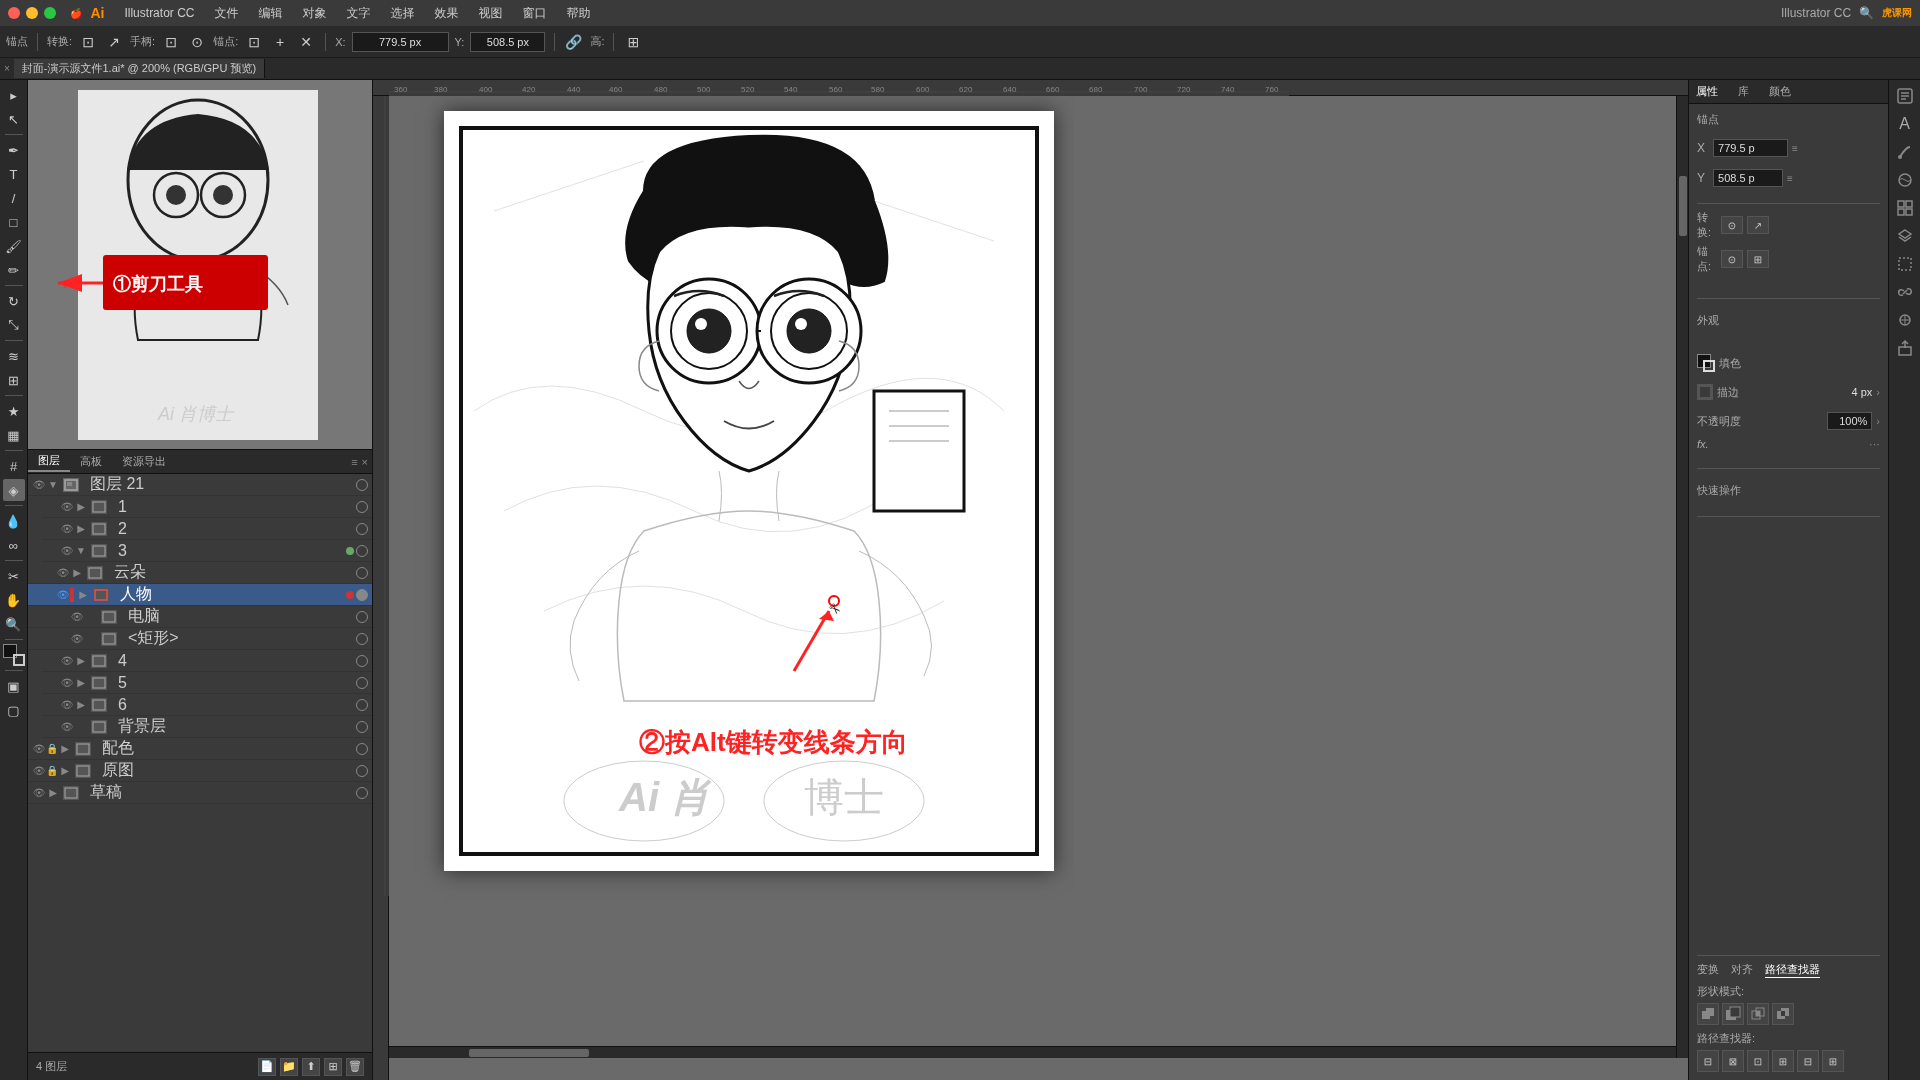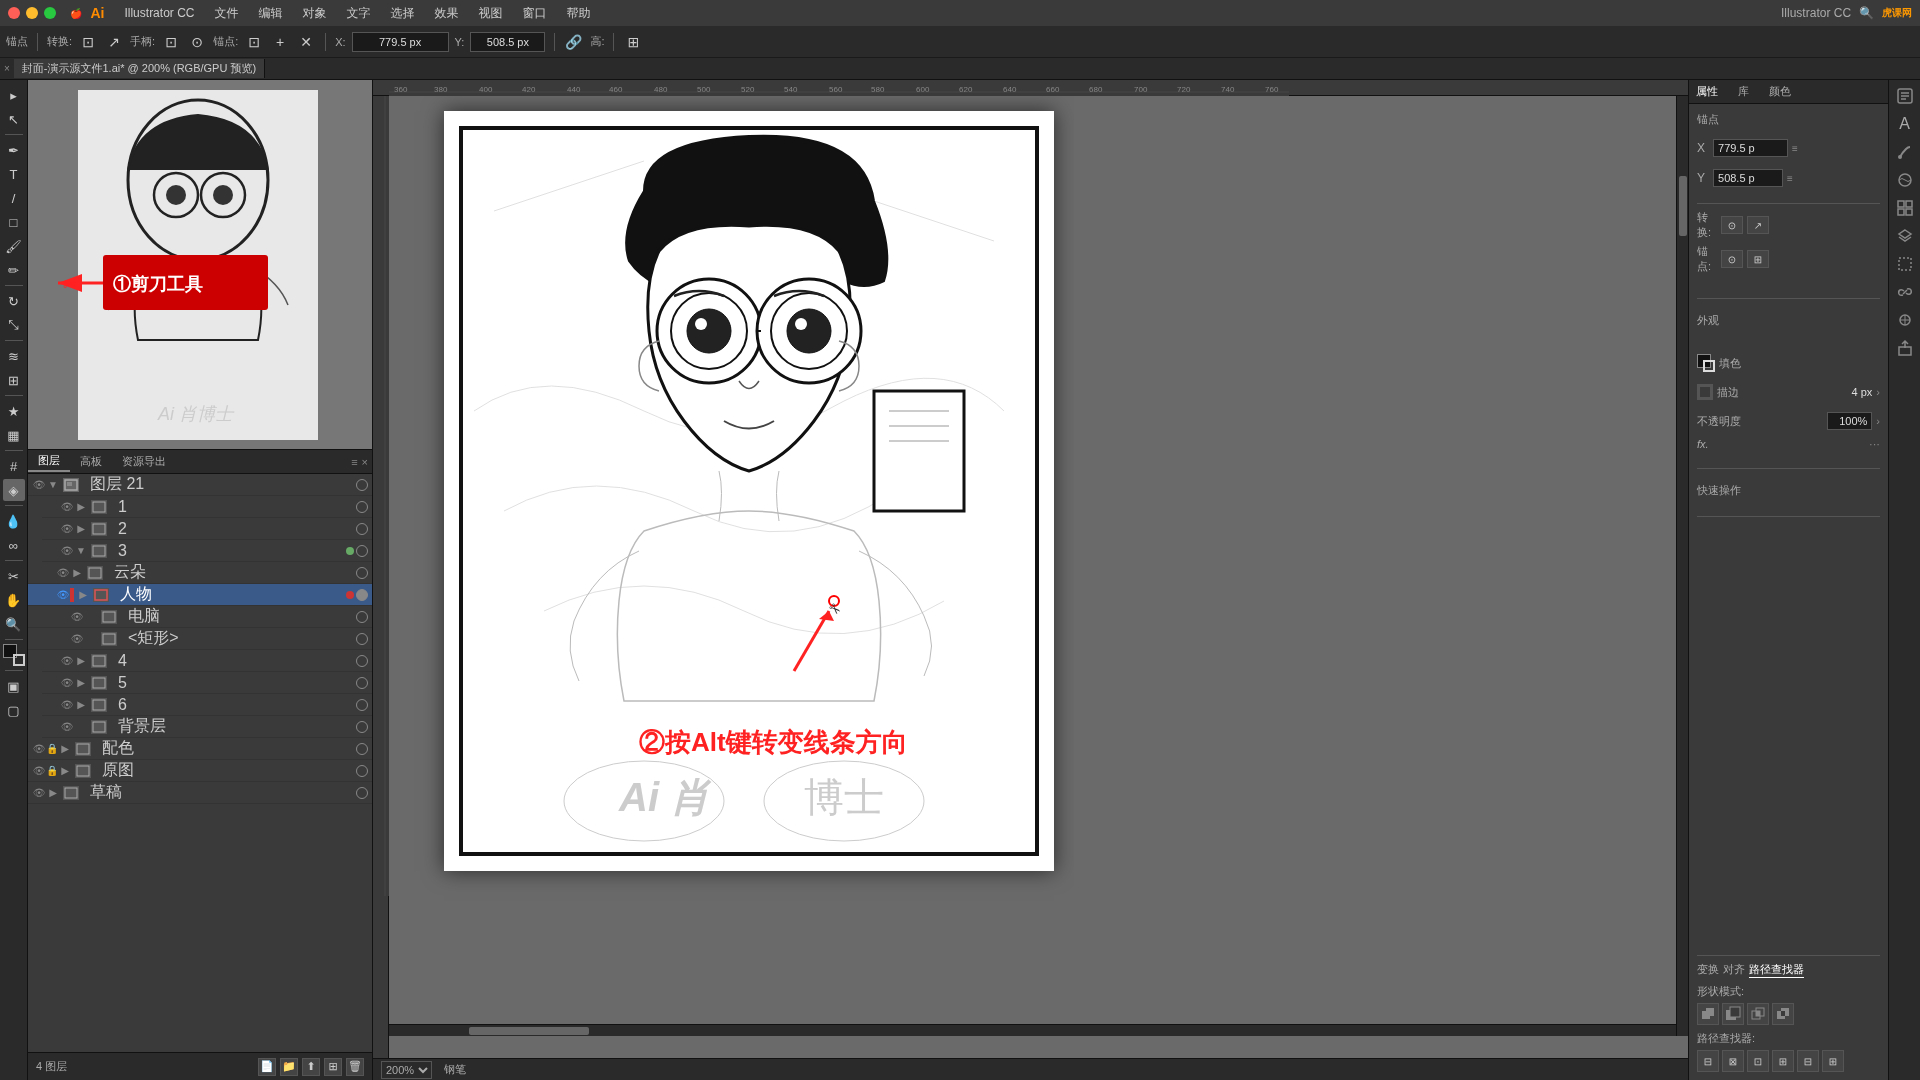--- a/index.html
+++ b/index.html
@@ -588,26 +588,20 @@
           <div id="canvas-scrollbar-v">
             <div class="scroll-thumb" style="width:8px;height:60px;margin:2px auto;margin-top:80px;"></div>
           </div>
 
           <div id="canvas-scrollbar-h">
             <div class="scroll-thumb" style="height:8px;width:120px;margin:2px;margin-left:80px;"></div>
           </div>
         </div>
       </div>
 
-      <div id="canvas-statusbar">
-        <select style="background:#2a2a2a;border:1px solid #555;color:#aaa;font-size:11px;height:18px;">
-          <option>200%</option>
-        </select>
-        <span>钢笔</span>
-      </div>
     </div>
 
     <div id="right-panel">
       <div id="right-tabs">
         <span class="right-tab active">属性</span>
         <span class="right-tab">库</span>
         <span class="right-tab">颜色</span>
       </div>
 
       <div id="right-content">
@@ -669,21 +663,21 @@
           <span style="margin-left:auto;font-size:11px;color:#888;cursor:pointer;">···</span>
         </div>
 
         <div class="section-sep"></div>
 
         <div style="font-size:11px;color:#aaa;margin-bottom:4px;">快速操作</div>
 
         <div class="section-sep"></div>
 
         <div style="margin-top:auto;padding-top:6px;border-top:1px solid #555;">
-          <div style="display:flex;gap:4px;margin-bottom:6px;">
+          <div style="display:flex;gap:12px;margin-bottom:6px;">
             <span style="font-size:11px;color:#aaa;cursor:pointer;">变换</span>
             <span style="font-size:11px;color:#aaa;cursor:pointer;">对齐</span>
             <span style="font-size:11px;color:#fff;border-bottom:1px solid #fff;cursor:pointer;">路径查找器</span>
           </div>
 
           <div style="font-size:11px;color:#aaa;margin-bottom:4px;">形状模式:</div>
           <div style="display:flex;gap:3px;margin-bottom:6px;">
             <div class="path-ctrl-btn" title="联集">
               <svg width="16" height="16" viewBox="0 0 16 16">
                   <rect x="2" y="5" width="8" height="8" fill="#888"></rect>

